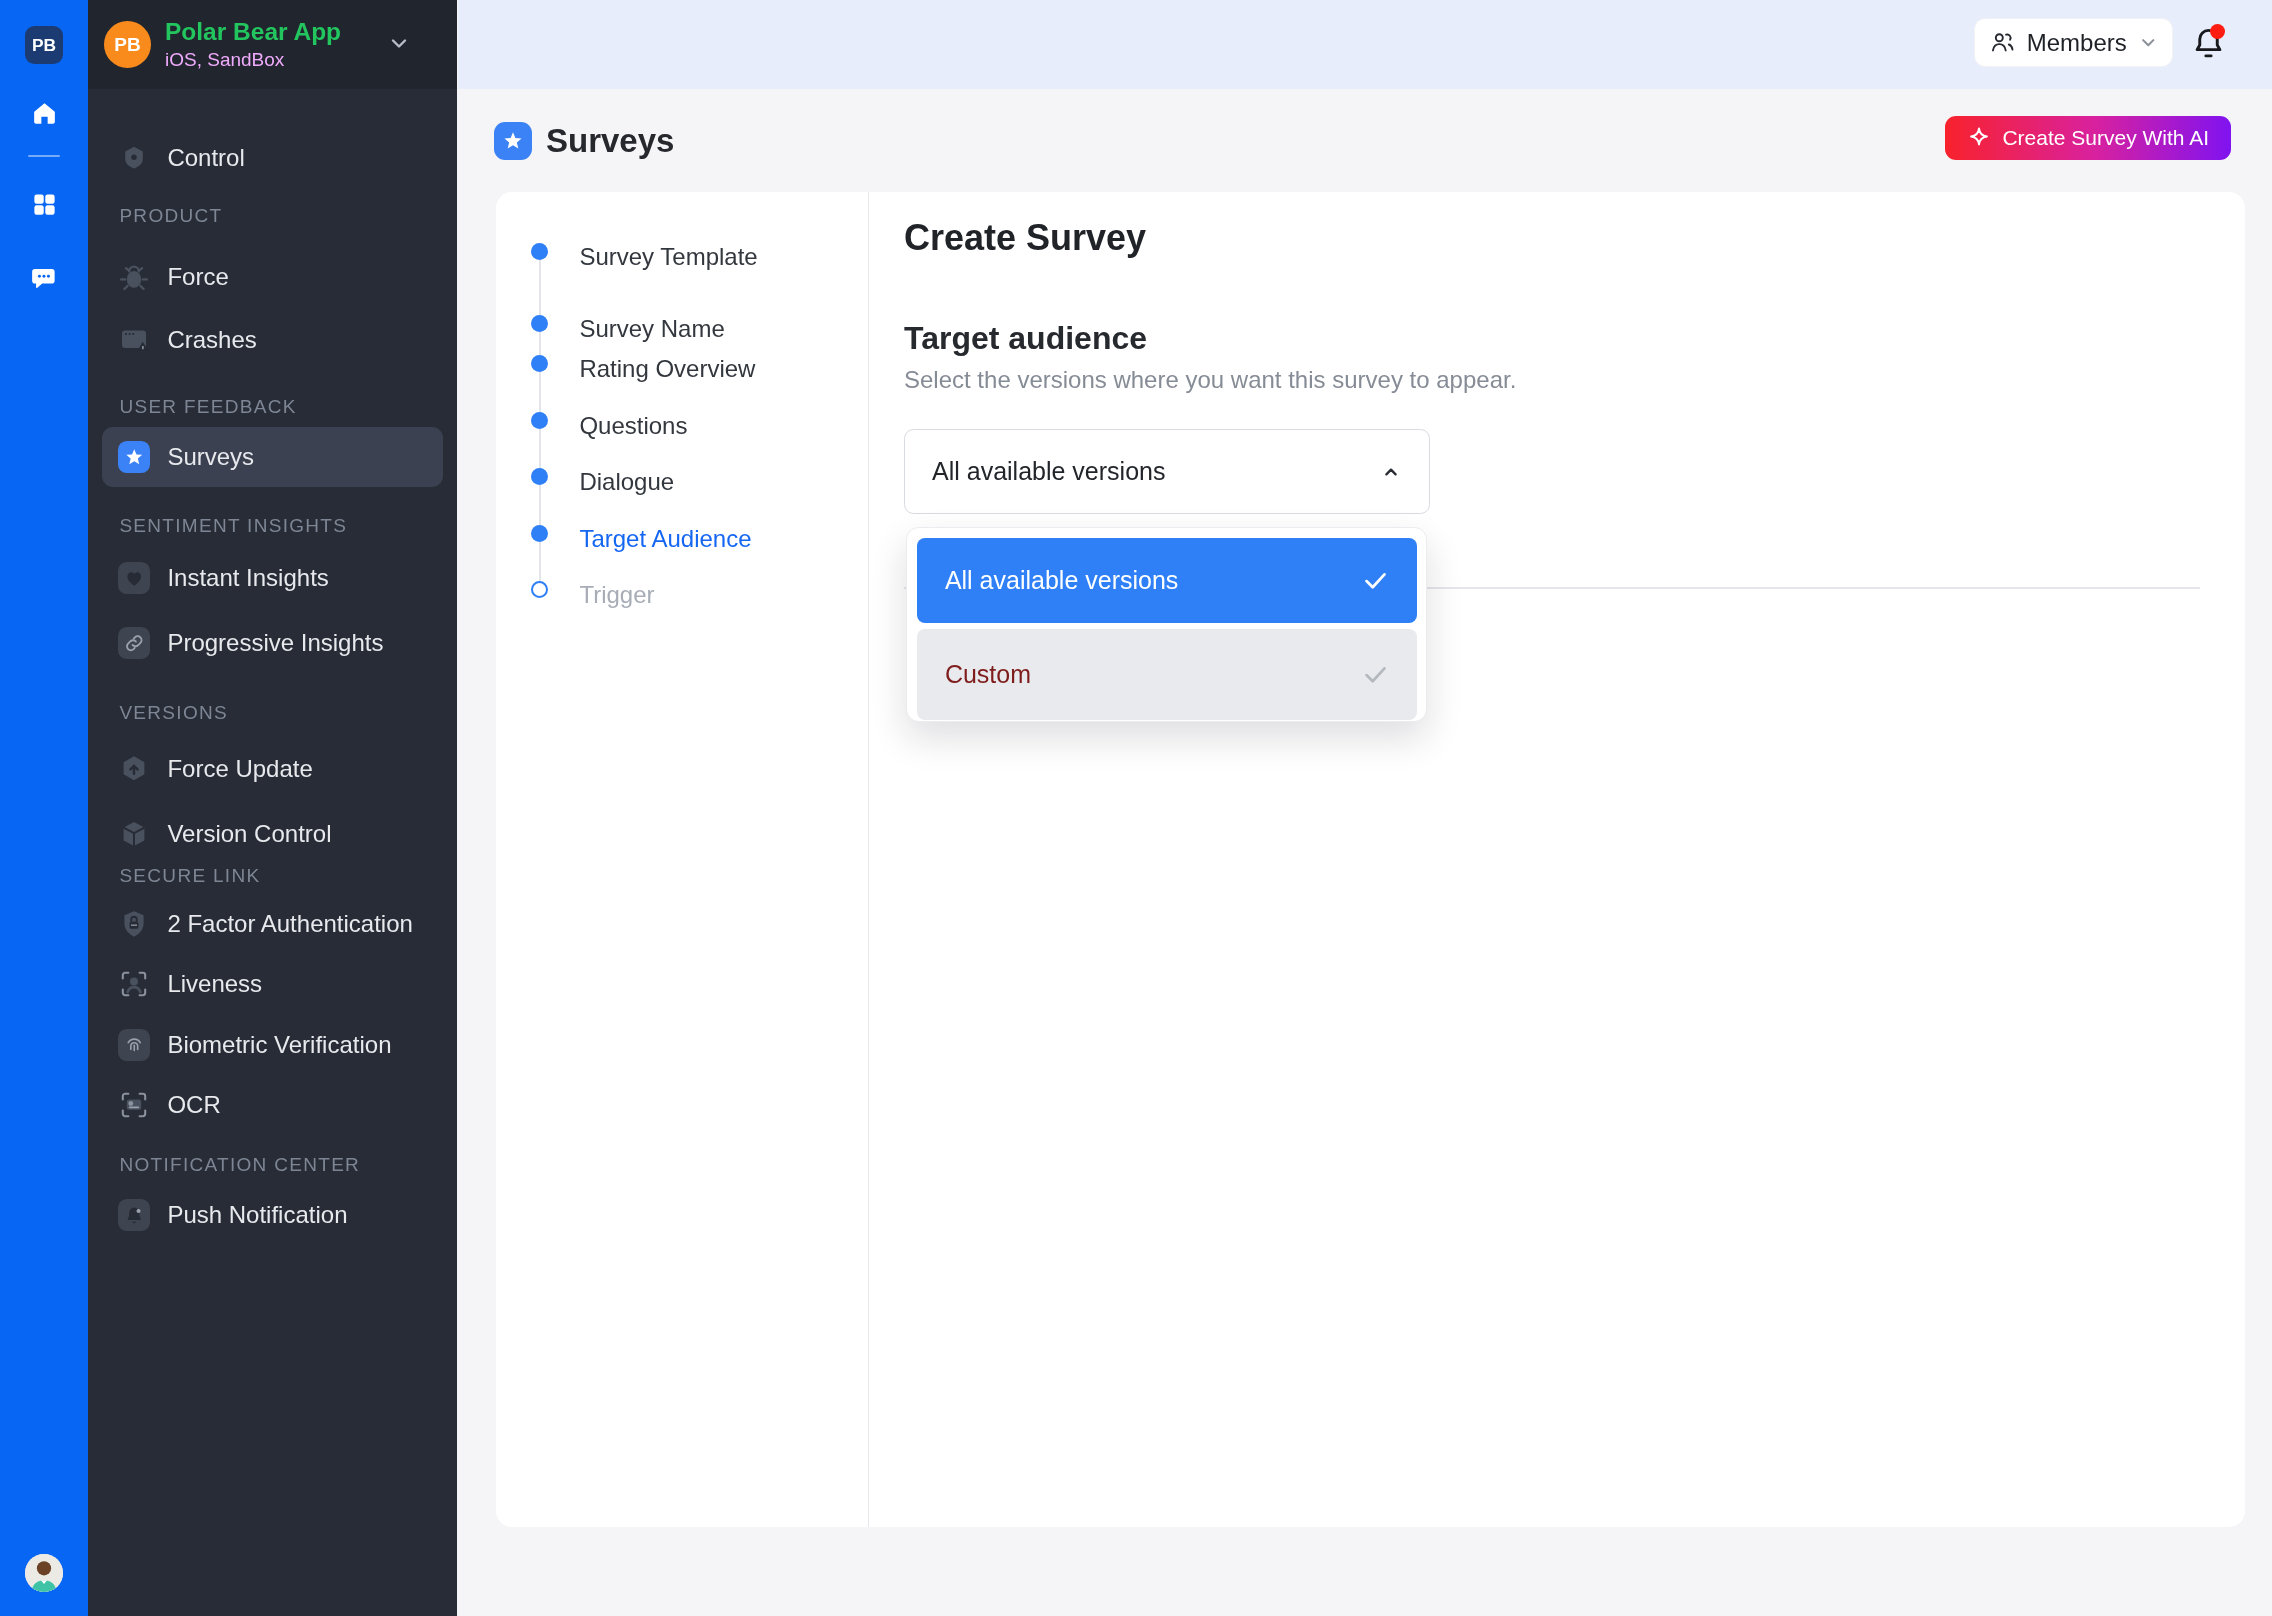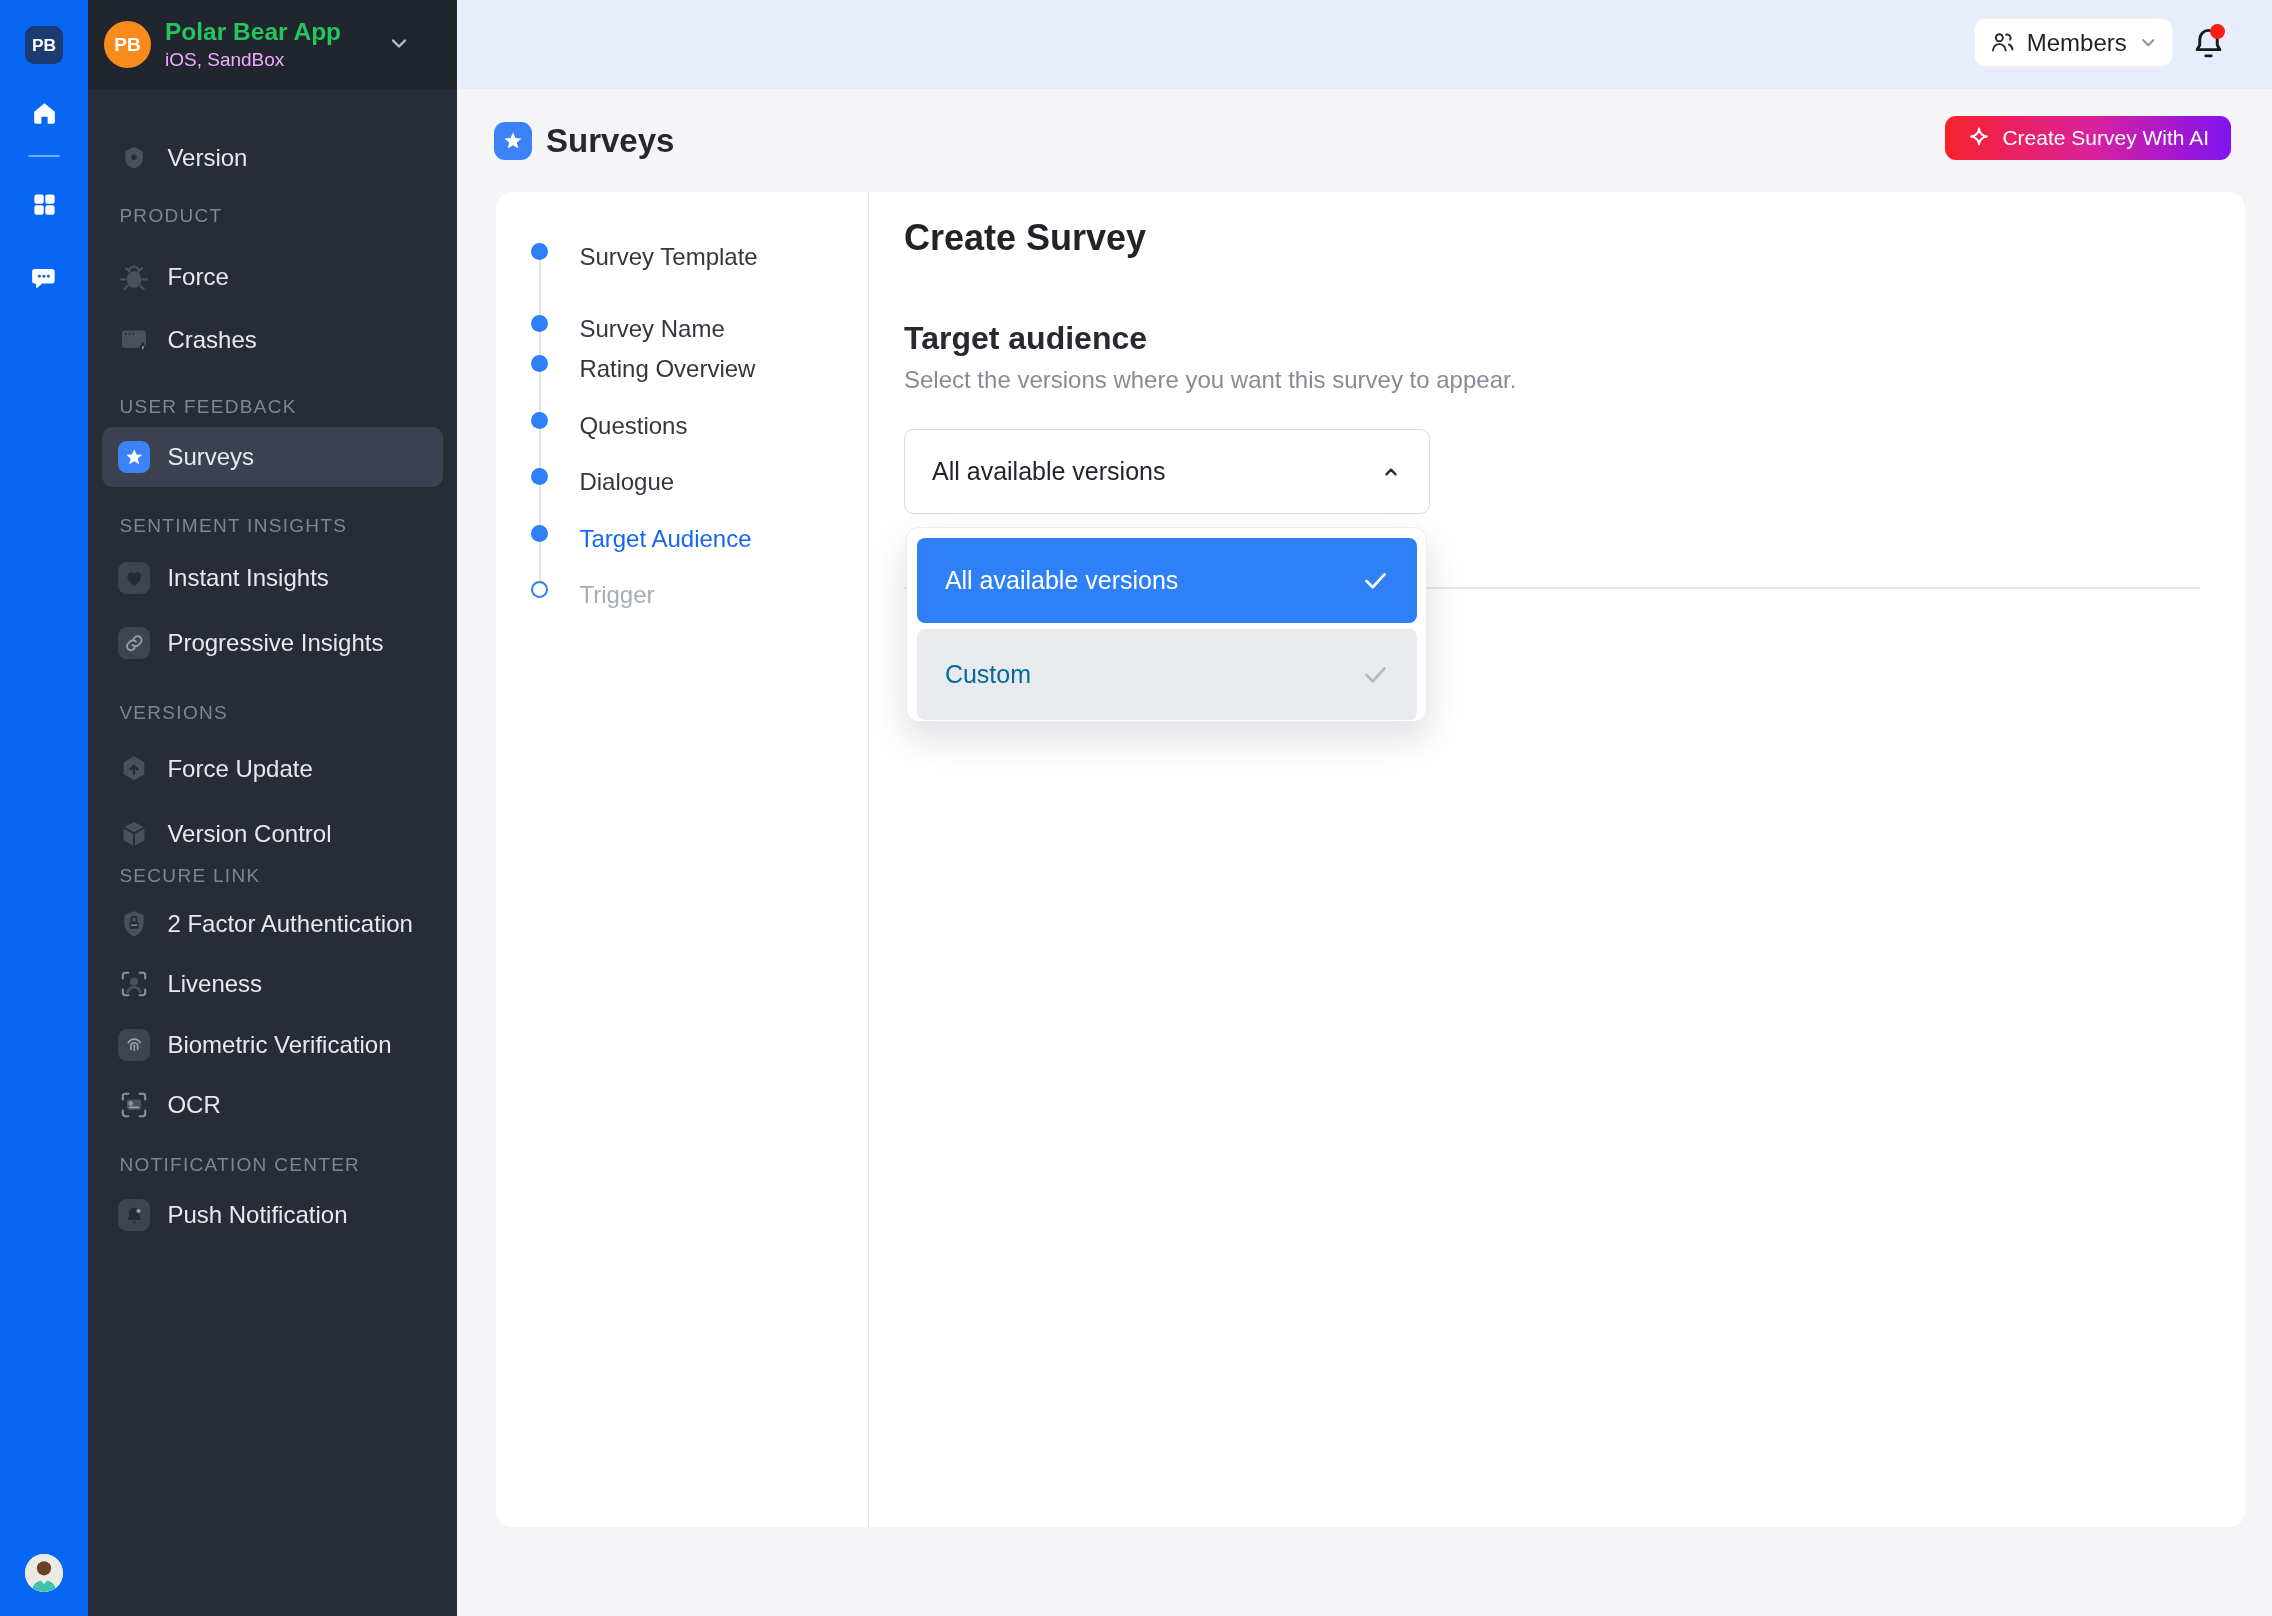--- a/index.html
+++ b/index.html
@@ -100,21 +100,21 @@
         box-sizing:border-box;font-size:25px;color:#22252A;cursor:pointer}
   .select .chev{margin-left:auto;color:#2A2D33}
   .select .chev svg{width:22px;height:22px;display:block}
   .content-divider{position:absolute;left:0;top:395px;width:1296px;height:1.6px;background:#E4E6EA}
 
   .menu{position:absolute;left:2.4px;top:335px;width:521px;height:195px;background:#FFF;border-radius:12.6px;
         border:0.8px solid #EBECEF;box-shadow:0 16px 36px rgba(20,24,40,.14);box-sizing:border-box;
         padding:9.5px;z-index:10}
   .opt{border-radius:8px;display:flex;align-items:center;padding:0 28px;font-size:25px;cursor:pointer}
   .opt.sel{height:85px;background:#2F80F7;color:#FFF;margin-bottom:6.3px}
-  .opt.plain{height:91px;background:#E9EAED;color:#0369a1}
+  .opt.plain{height:91px;background:#E9EAED;color:#7f1d1d}
   .opt .check{margin-left:auto}
   .opt .check svg{width:27px;height:27px;display:block}
   .opt.sel .check{color:#FFF}
   .opt.plain .check{color:#B4B8BF}
 </style>
 </head>
 <body>
 
 <aside class="rail">
   <div class="pb-badge">PB</div>
@@ -171,21 +171,21 @@
 
   <nav class="nav">
 
     <div class="nav-item mt-overview">
       <span class="nav-icon">
         <svg viewBox="0 0 40 40">
             <path d="M20 6l11 6v9c0 6-4.5 9.8-11 12-6.5-2.2-11-6-11-12v-9z" fill="#4A515E"></path>
             <circle cx="20" cy="19" r="3.4" fill="#262B35"></circle>
           </svg>
       </span>
-      <span class="lbl">Version</span>
+      <span class="lbl">Control</span>
     </div>
 
     <div class="section-label mt-product">PRODUCT</div>
 
     <div class="nav-item mt-bugs">
       <span class="nav-icon">
         <svg viewBox="0 0 40 40" fill="none" stroke="#4A515E" stroke-width="3" stroke-linecap="round">
           <ellipse cx="20" cy="23" rx="7.5" ry="9" fill="#4A515E"></ellipse>
           <path d="M14 12l-4-3M26 12l4-3M9 23H4M36 23h-5M12 31l-4 4M28 31l4 4M14 13a6 6 0 0 1 12 0"></path>
         </svg>

